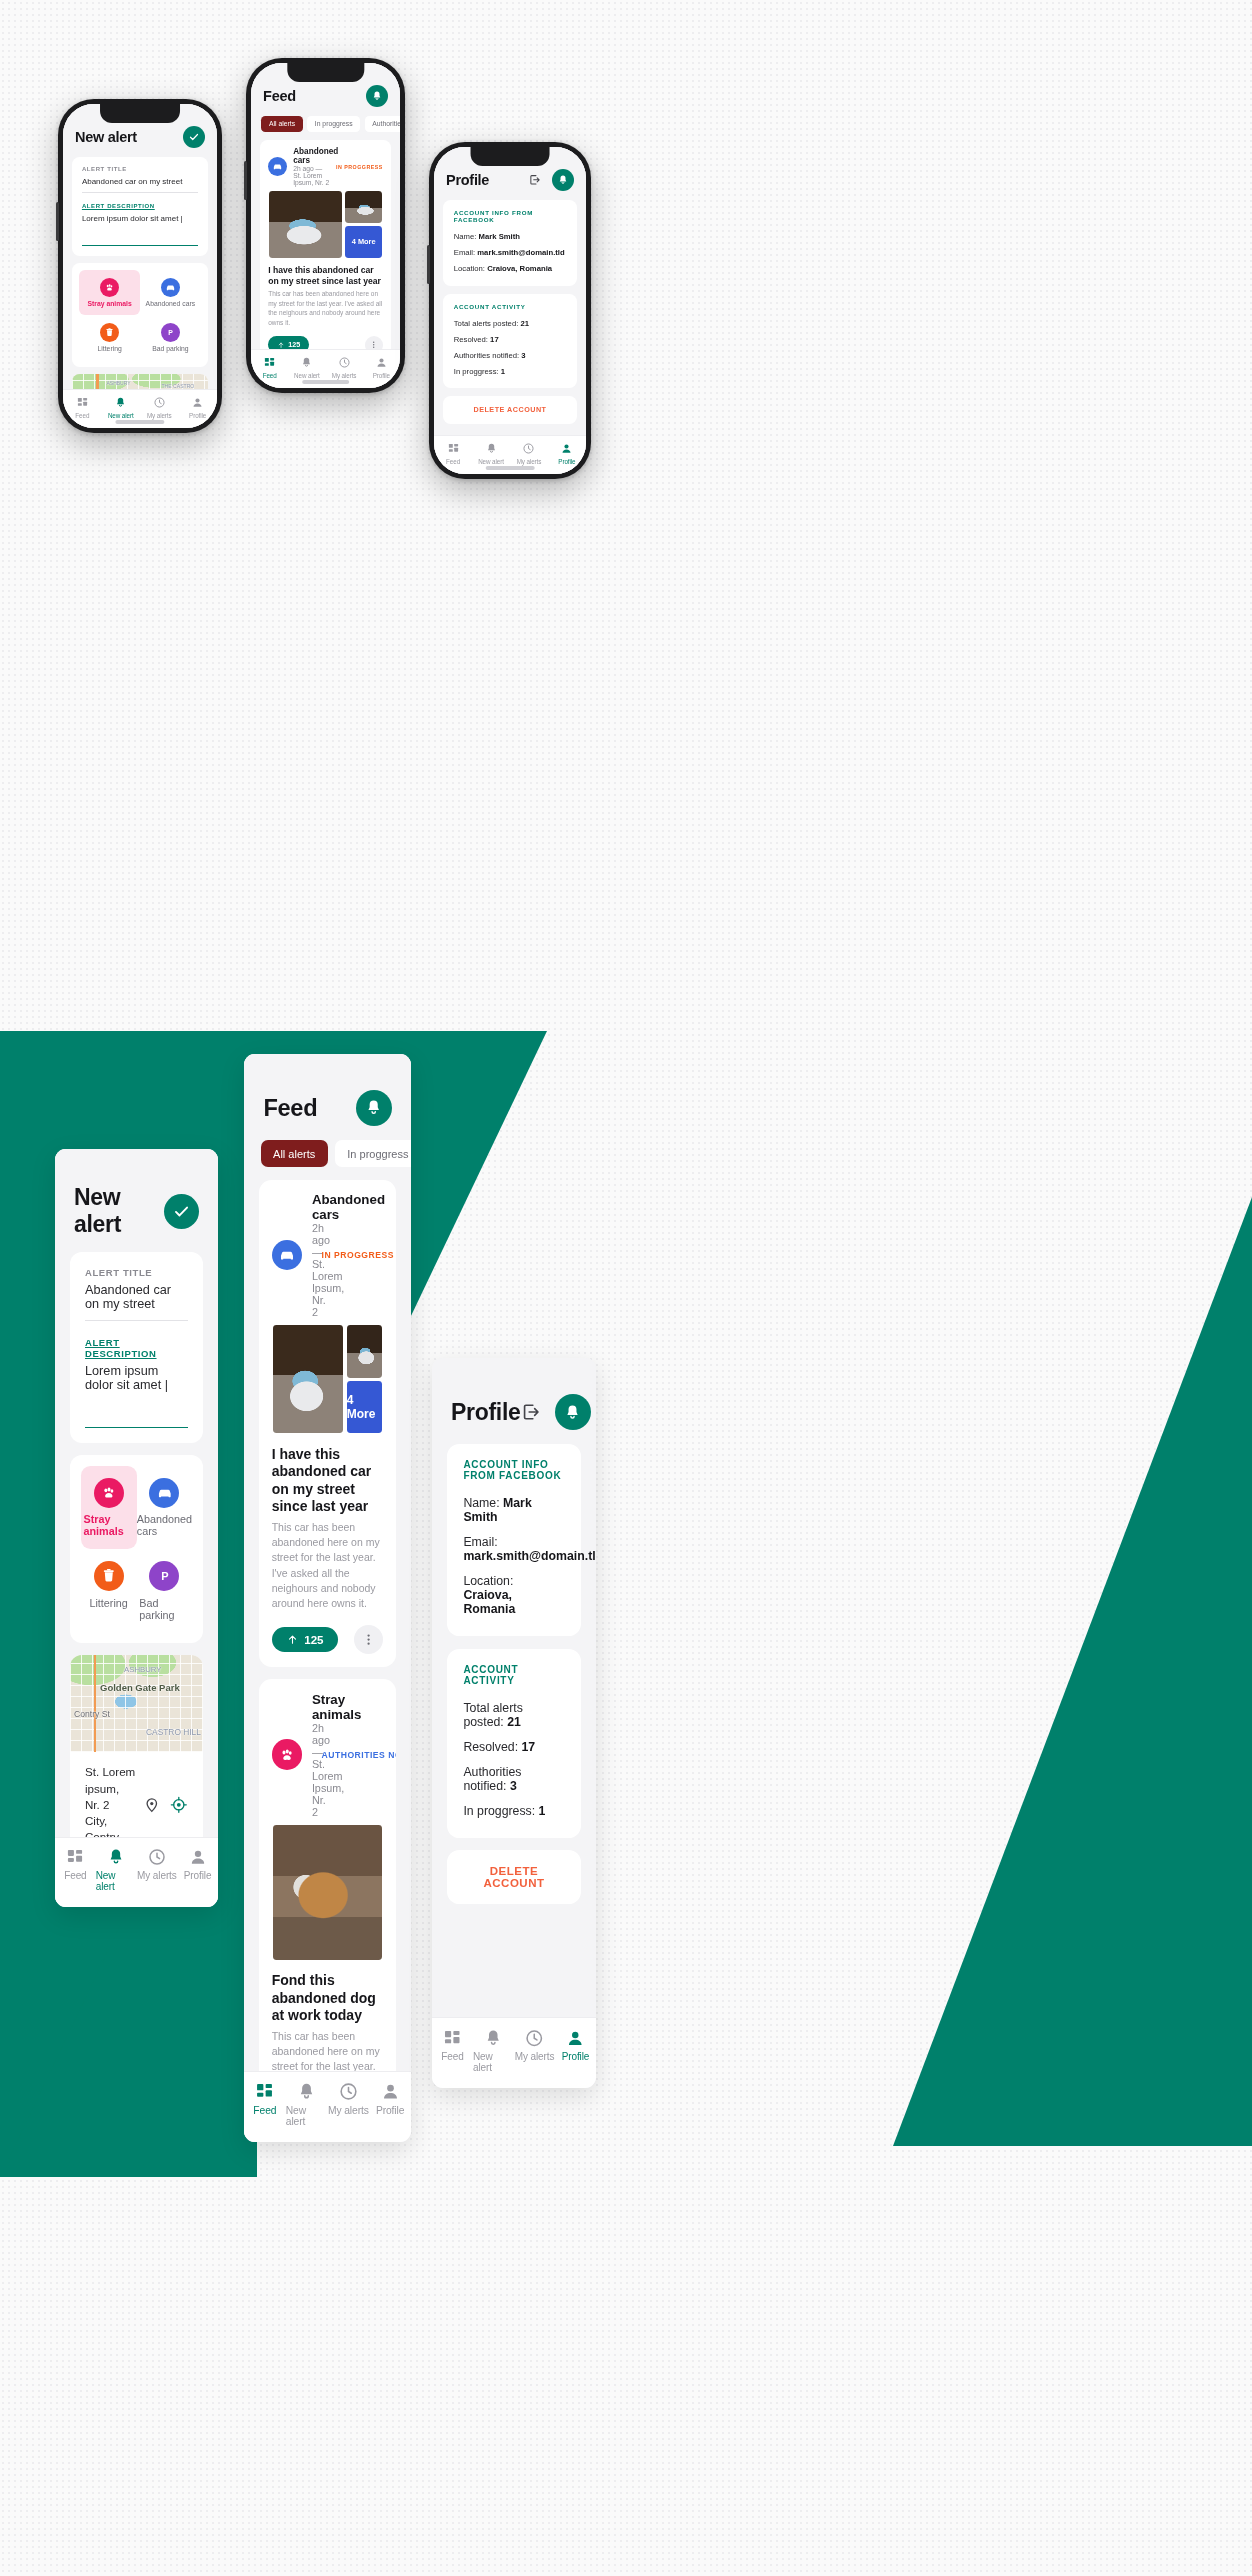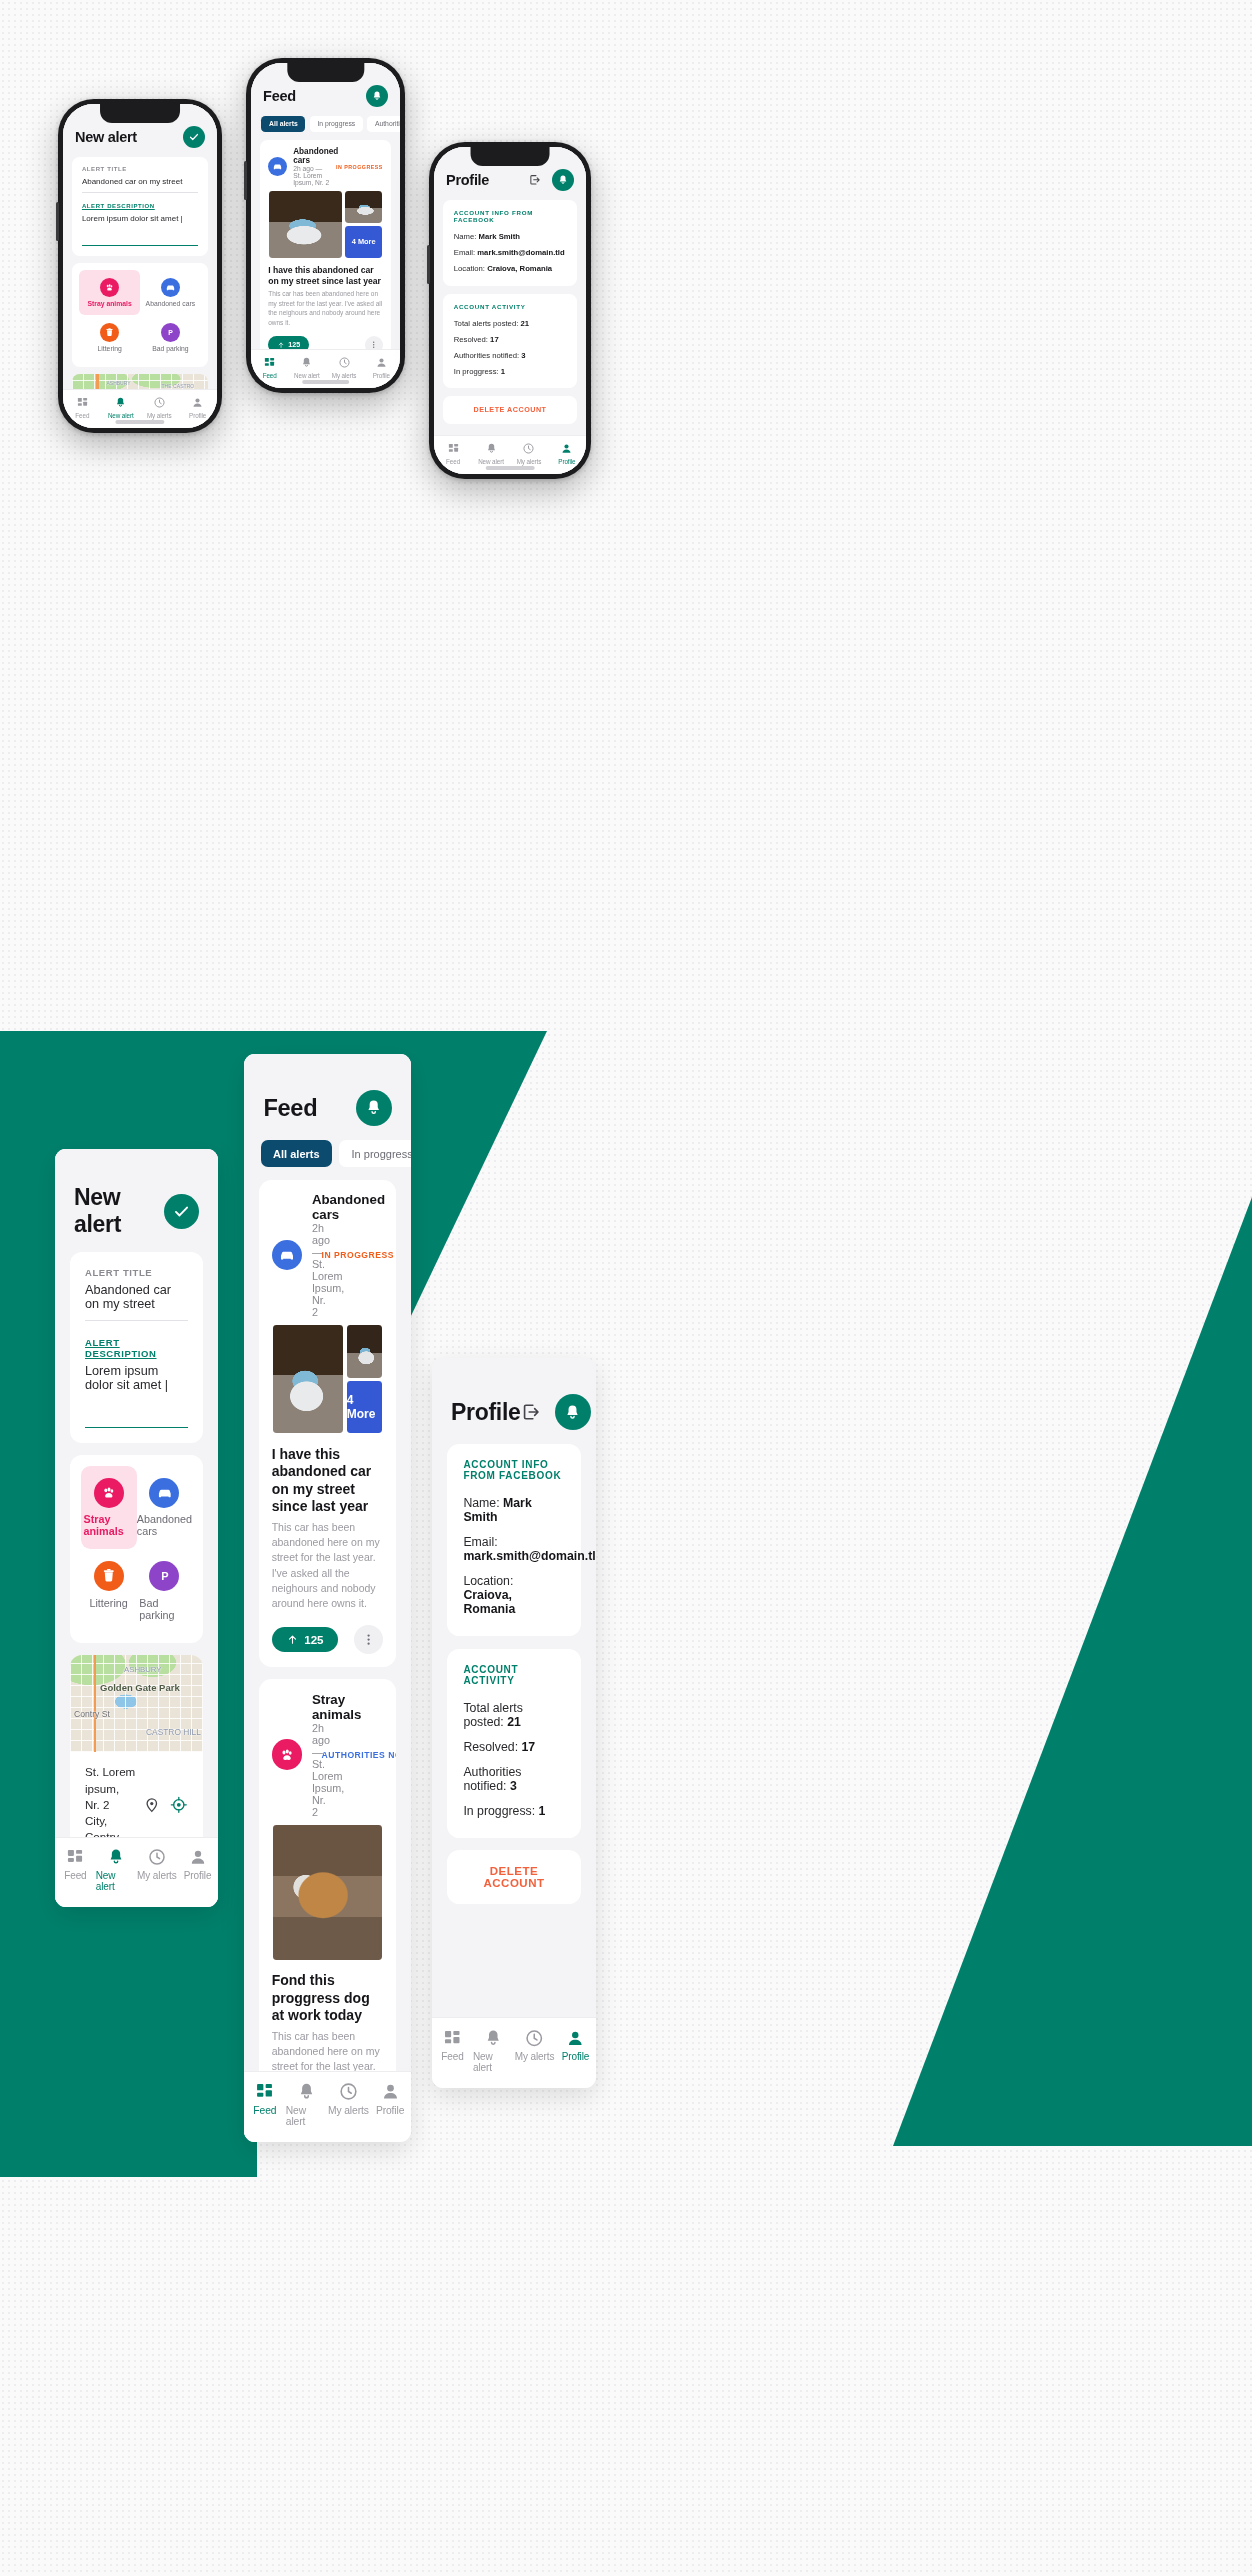--- a/index.html
+++ b/index.html
@@ -90,21 +90,21 @@
 
   
   .tabrow {
     display: flex; gap: 5.1px; padding: 0 12px 8.6px 12px;
     overflow: hidden; flex-shrink: 0;
   }
   .tab {
     background: #fff; border-radius: 5.1px; color: #6c6c74;
     white-space: nowrap; display: flex; align-items: center;
   }
-  .tab.active { background: #0c4a6e; color: #fff; font-weight: 700; }
+  .tab.active { background: #7f1d1d; color: #fff; font-weight: 400; }
 
   
   .feed { flex: 1; overflow: hidden; padding: 0 10.3px; }
   .card {
     background: #fff; border-radius: 8.6px; margin-bottom: 8.6px;
     overflow: hidden;
   }
   .card-head { display: flex; align-items: center; gap: 6.8px; padding: 8.6px 8.6px 5.1px 8.6px; }
   .cat-ico {
     border-radius: 50%; display: flex; align-items: center; justify-content: center;
@@ -628,21 +628,21 @@
         <div class="cat-name" style="font-size:13.3px">Stray animals</div>
         <div class="cat-meta" style="font-size:10.8px">2h ago — St. Lorem Ipsum, Nr. 2</div>
       </div>
       <div class="status st-auth" style="font-size:8.6px">AUTHORITIES NOTIFIED</div>
     </div>
     <div class="gallery" style="padding:0 14px">
       <div class="gal-main" style="flex:1;height:135px">
               <div class="img-dog"></div>
             </div>
           </div>
-    <div class="card-title" style="font-size:14px;padding:12.5px 12.5px 4.2px 12.5px">Fond this proggress dog at work today</div>
+    <div class="card-title" style="font-size:14px;padding:12.5px 12.5px 4.2px 12.5px">Fond this abandoned dog at work today</div>
     <div class="card-body" style="font-size:10.5px;padding:0 12.5px 9.7px 12.5px">This car has been abandoned here on my street for the last year. I've asked all the neighours and nobody around here owns it.</div>
 
   </div>
       </div>
       <div class="bnav" style="padding:9.7px 0 15.2px 0">
       <div class="bnav-item active">
         <span>
             <svg width="21" height="21" viewBox="0 0 24 24" fill="none">
               <rect x="3.5" y="3.5" width="7.2" height="7.2" rx="1" fill="currentColor"></rect>
               <rect x="13.3" y="3.5" width="7.2" height="4.6" rx="1" fill="currentColor"></rect>

